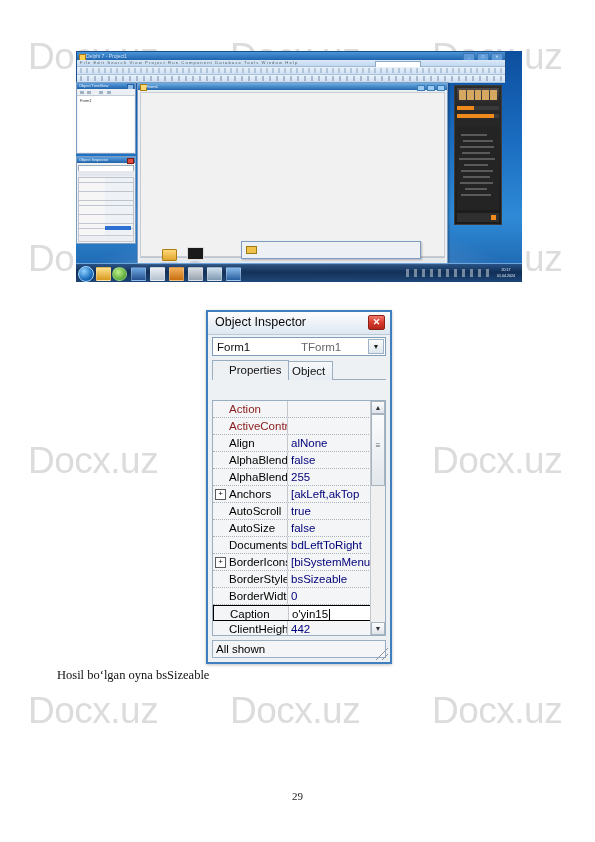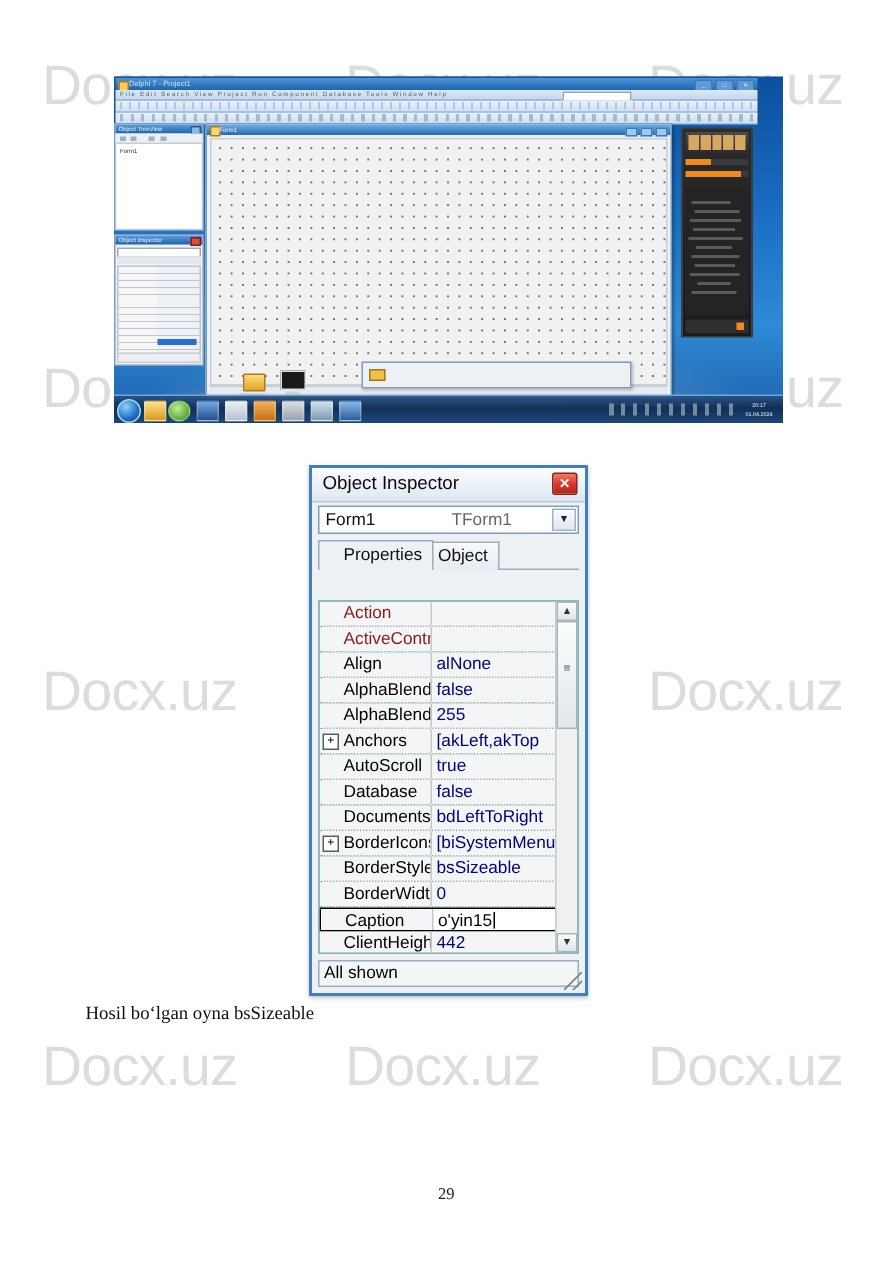--- a/index.html
+++ b/index.html
@@ -305,21 +305,21 @@
     font-size:11.5px; line-height:18px; color:#111;
     border:1px solid #9aaec1; border-bottom:none;
     background:linear-gradient(180deg,#f7f9fb,#e6ecf2);
     cursor:pointer;
   }
   .oi-tab.active{
     background:#eef1f4; top:0px; height:19px; line-height:19px; z-index:2;padding-left:16px;
   }
   .oi-grid-wrap{
     position:absolute; left:4px; right:4px; top:88px; bottom:26px;
-    border:1px solid #9aaec1; background:#22c55e; overflow:hidden;
+    border:1px solid #9aaec1; background:#8b5cf6; overflow:hidden;
   }
   .oi-grid{
     position:absolute; left:0; top:0; right:14px; bottom:0;
   }
   .oi-row{
     height:16px; display:flex; position:relative;
     border-bottom:1px dotted #aab3bc;
     background:#f4f5f6;
   }
   .oi-row .nm{
@@ -583,21 +583,21 @@
         <div class="oi-row">
           <span class="plus">+</span>
           <div class="nm">Anchors</div>
           <div class="vl">[akLeft,akTop</div>
         </div>
         <div class="oi-row">
           <div class="nm">AutoScroll</div>
           <div class="vl">true</div>
         </div>
         <div class="oi-row">
-          <div class="nm">Database</div>
+          <div class="nm">AutoSize</div>
           <div class="vl">false</div>
         </div>
         <div class="oi-row">
           <div class="nm">Documents</div>
           <div class="vl">bdLeftToRight</div>
         </div>
         <div class="oi-row">
           <span class="plus">+</span>
           <div class="nm">BorderIcons</div>
           <div class="vl">[biSystemMenu</div>

